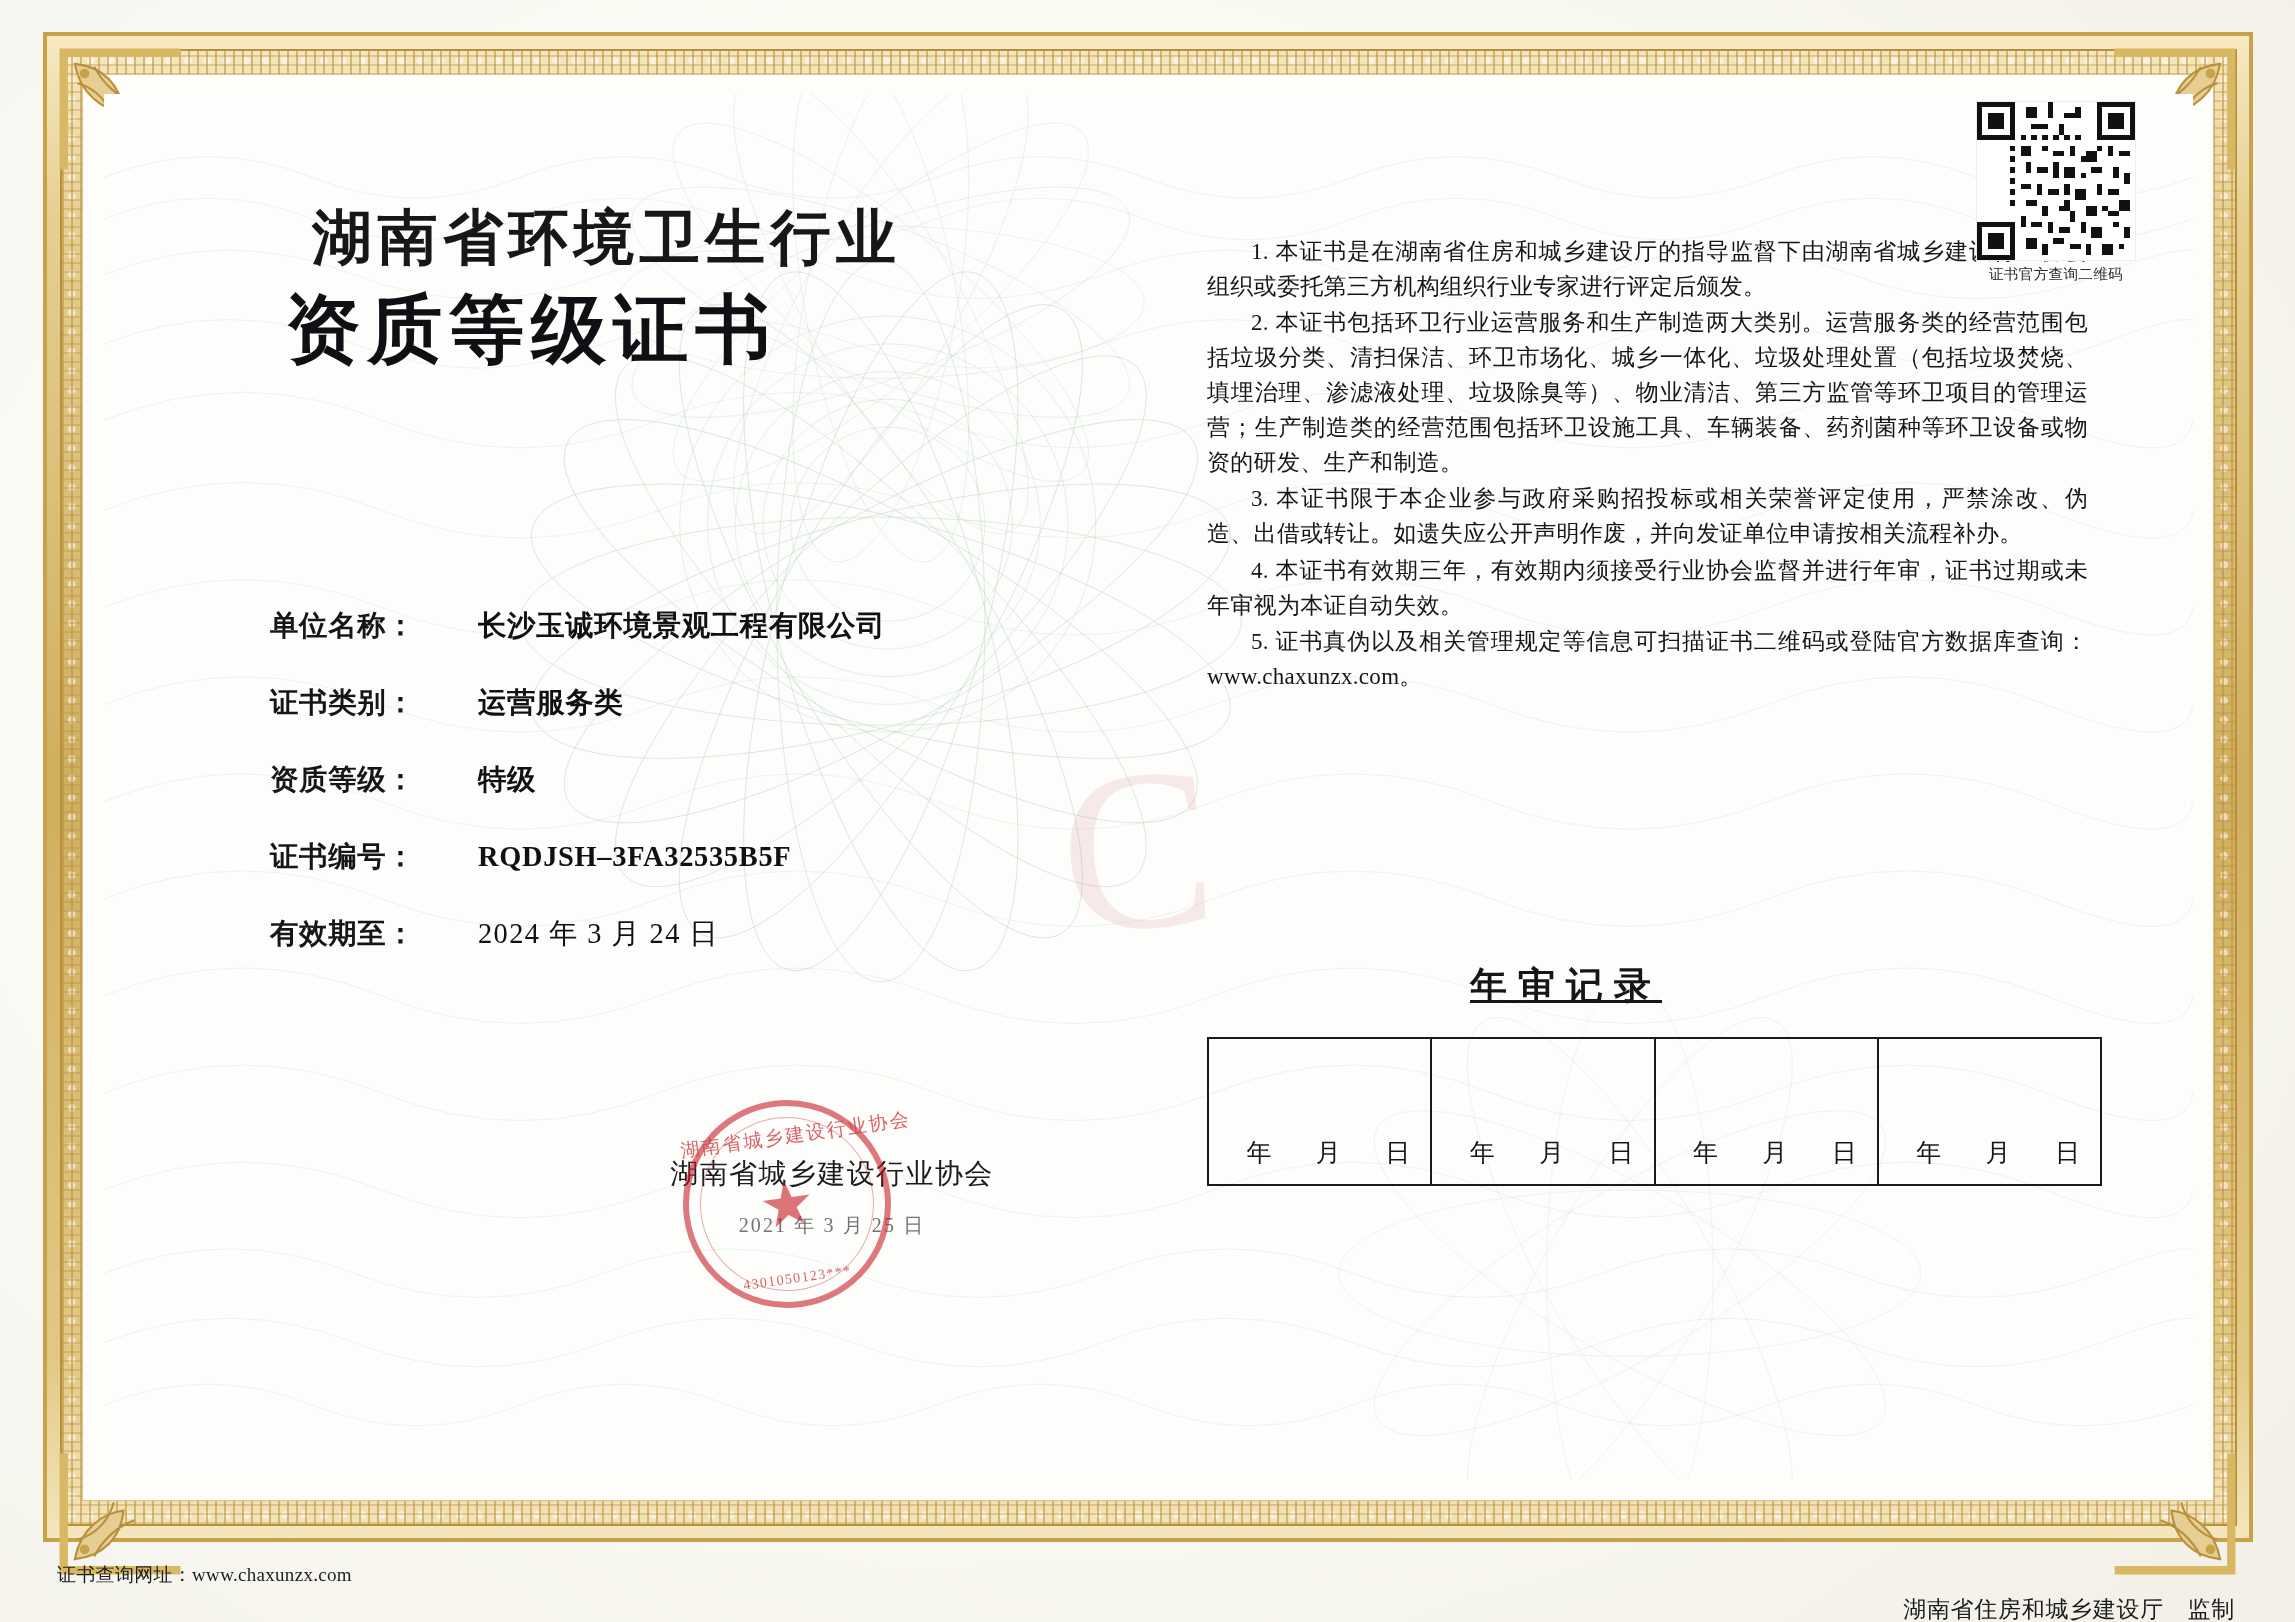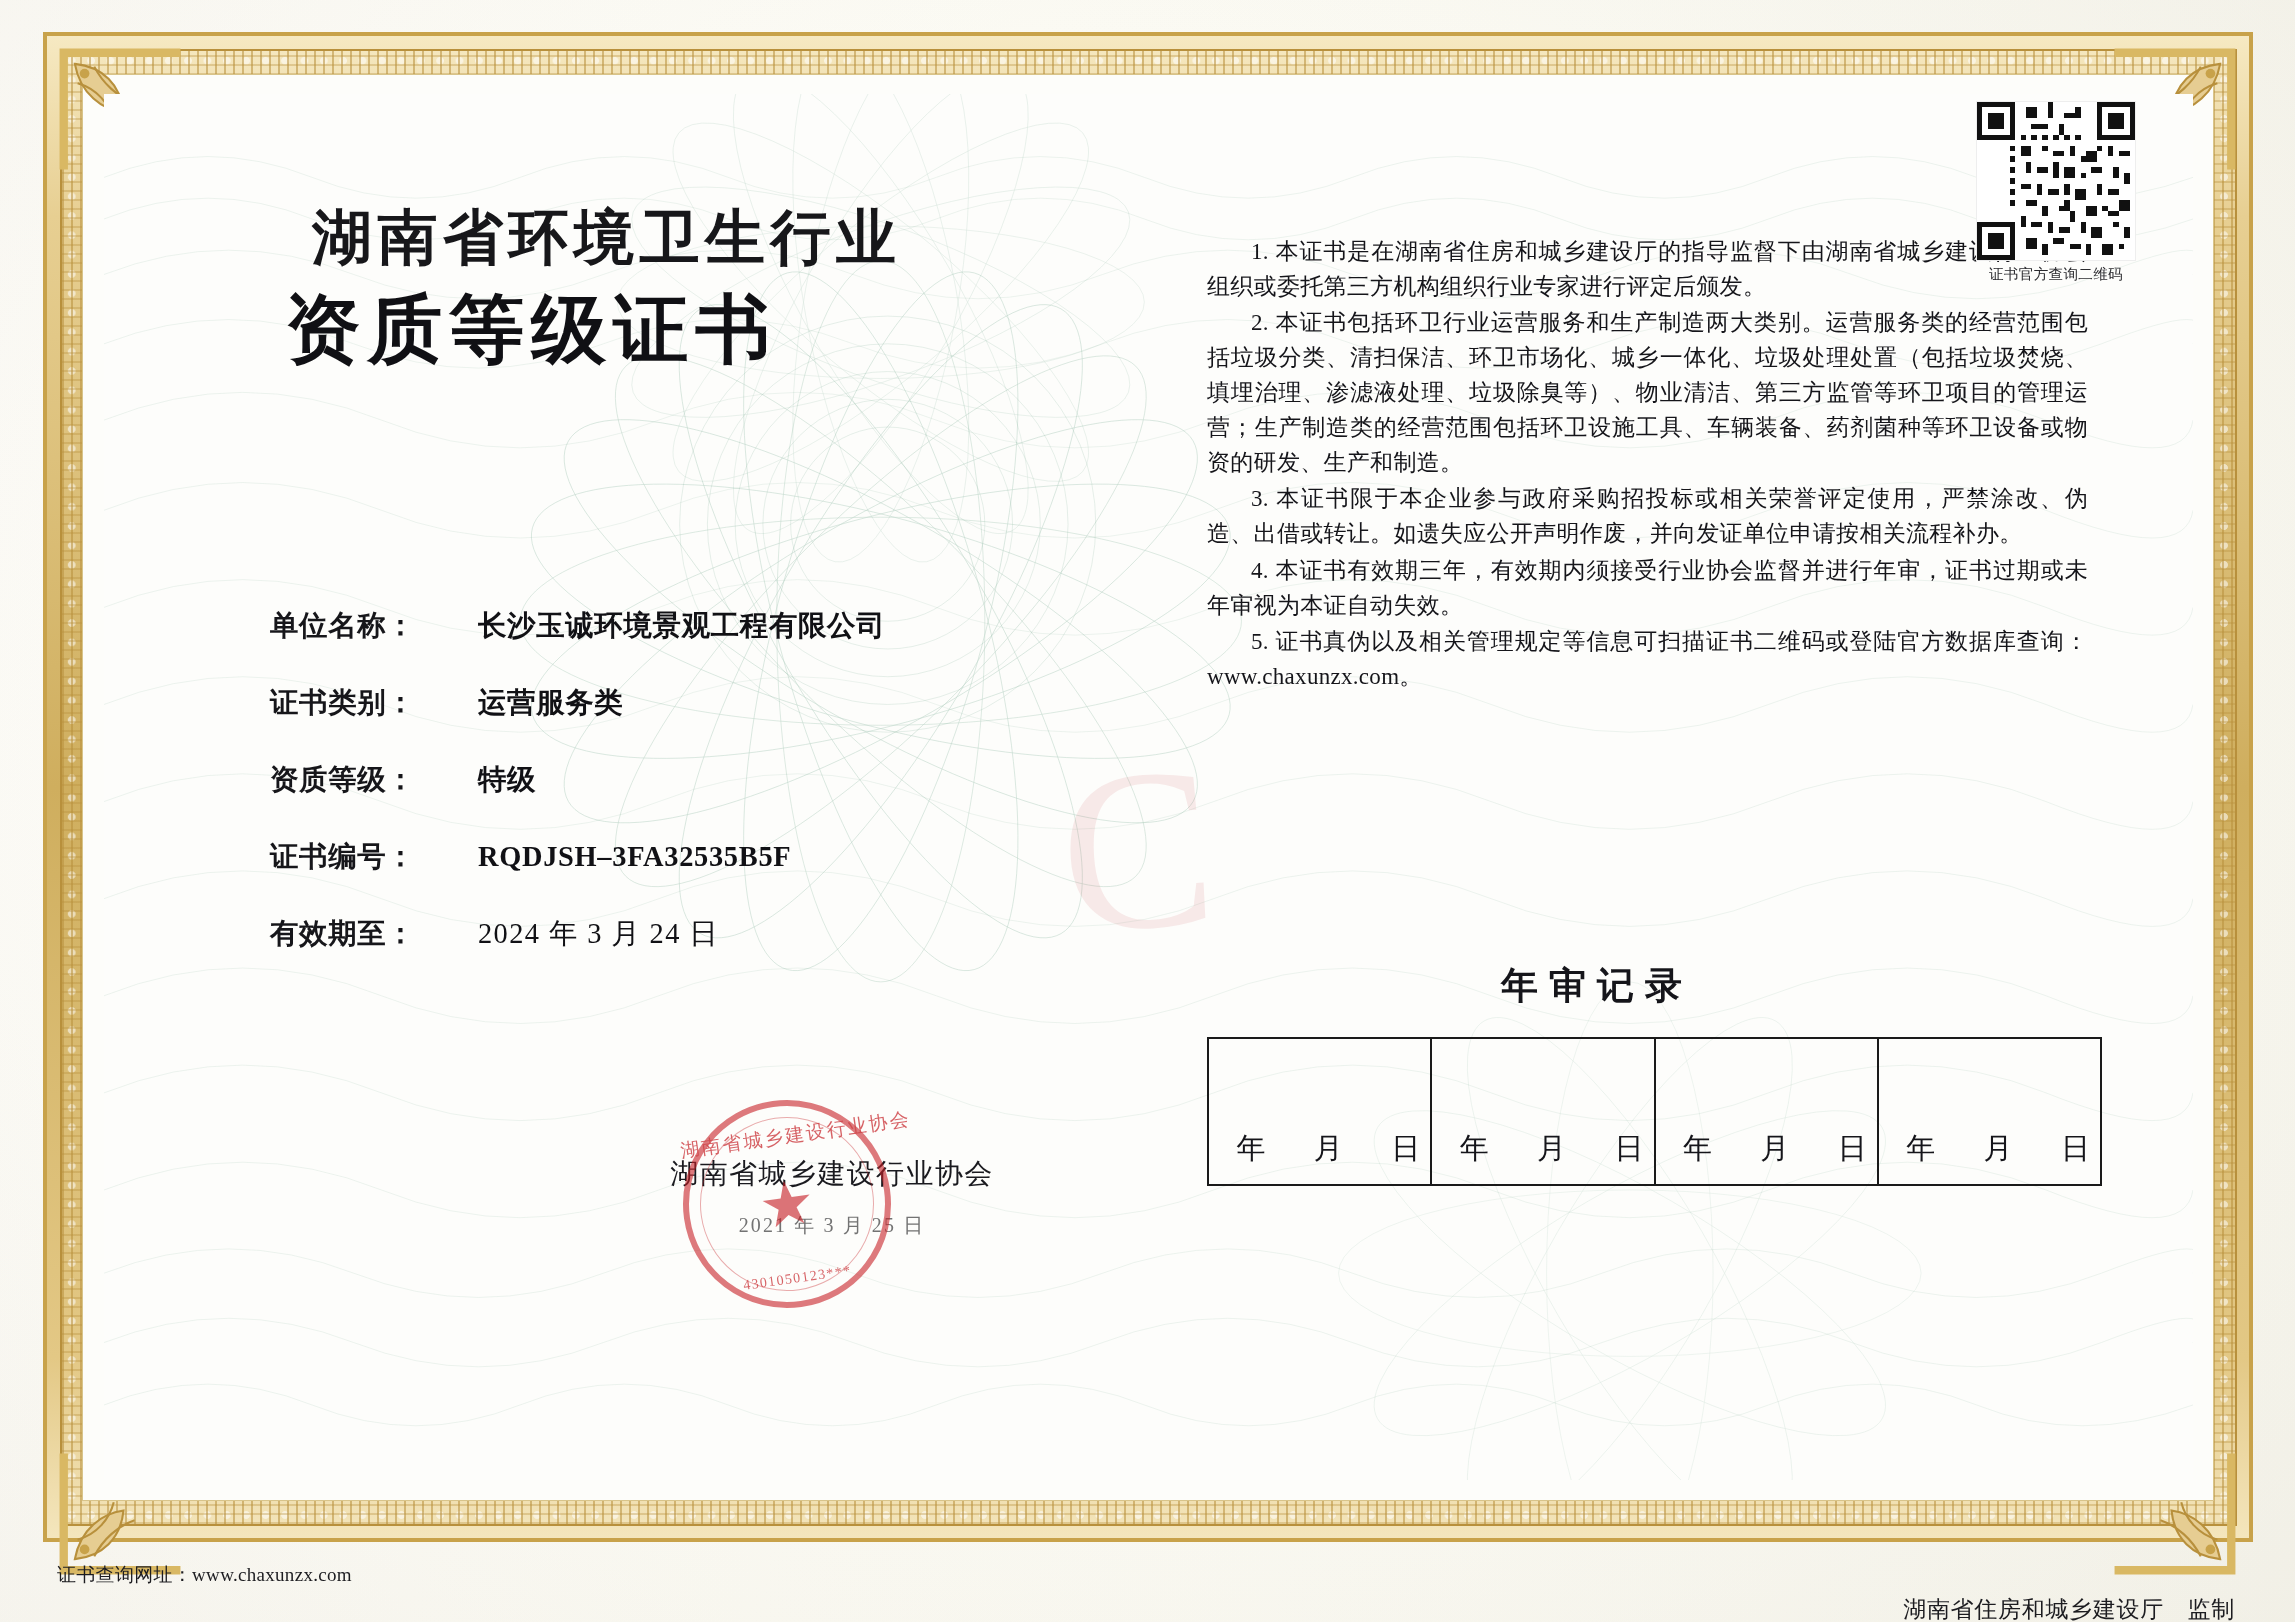--- a/index.html
+++ b/index.html
@@ -262,26 +262,27 @@
     font-size: 14.6px;
     color: #2a2a2e;
     margin-top: 4.2px;
     letter-spacing: 0.3px;
     white-space: nowrap;
   }
 
   
   .annual-title {
     position: absolute;
-    left: 1397px;
+    left: 1366px;
     top: 867px;
     font-size: 37px;
     font-weight: 700;
     letter-spacing: 11px;
     color: #15151a;
+    text-decoration: underline;
   }
   .annual-table {
     position: absolute;
     left: 1103px;
     top: 943px;
     width: 895px;
     height: 149px;
     border: 2.1px solid #1a1a1a;
     box-sizing: border-box;
     display: flex;
@@ -290,21 +291,21 @@
     flex: 1 1 0;
     border-right: 2.1px solid #1a1a1a;
     position: relative;
   }
   .annual-cell:last-child { border-right: none; }
   .annual-cell-label {
     position: absolute;
     left: 0; right: 0;
     bottom: 15.3px;
     text-align: center;
-    font-size: 29px;
+    font-size: 25px;
     letter-spacing: 9.7px;
     color: #15151a;
     padding-left: 27px;
   }
 
   
   .footer-left {
     position: absolute;
     left: 57px;
     top: 1562px;

